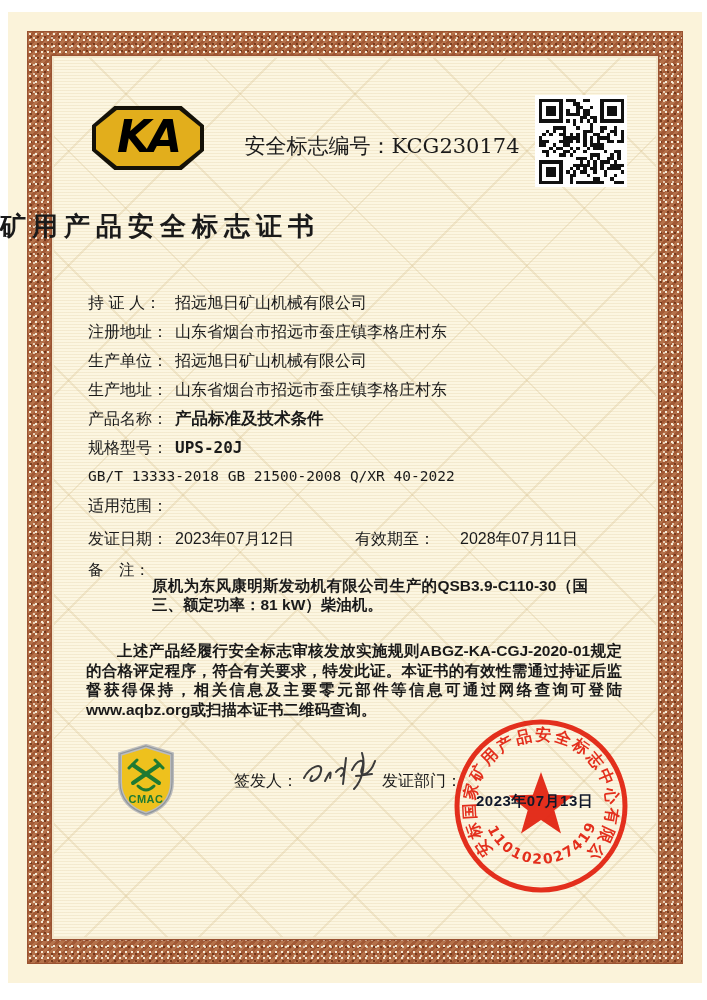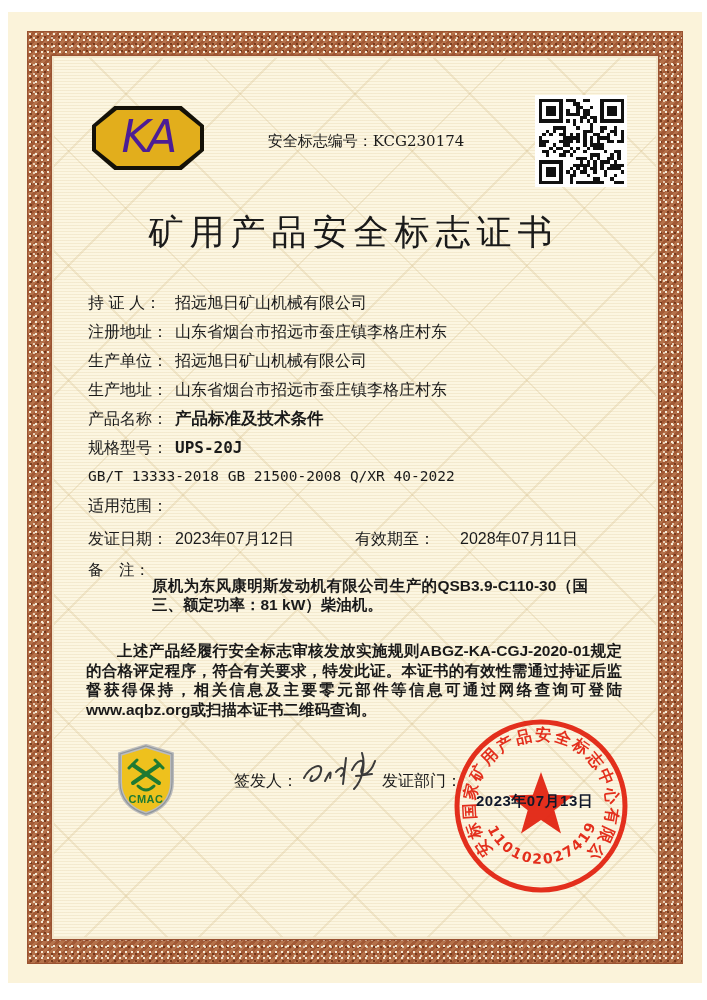--- a/index.html
+++ b/index.html
@@ -21,32 +21,32 @@
       repeating-linear-gradient(-45deg, transparent 0 79px, rgba(203,176,118,.22) 79px 81px),
       #fcf6e1;}
   .content{position:absolute;inset:0;}
   
   .ka{position:absolute;left:92px;top:106px;width:112px;height:64px;background:#141108;
       clip-path:polygon(20% 0%,80% 0%,100% 30%,100% 70%,80% 100%,20% 100%,0% 70%,0% 30%);
       display:flex;align-items:center;justify-content:center;}
   .ka-in{position:absolute;inset:4px;background:#e2ae1c;
       clip-path:polygon(20% 0%,80% 0%,100% 30%,100% 70%,80% 100%,20% 100%,0% 70%,0% 30%);
       display:flex;align-items:center;justify-content:center;}
-  .ka-txt{font-family:"DejaVu Sans",sans-serif;font-weight:normal;font-style:italic;
-      font-size:44px;color:#4c1d95;letter-spacing:-3px;transform:translateY(-2px);}
-  
-  .cert-no{position:absolute;left:366px;top:132px;transform:translateX(-50%);
-      font-family:"DejaVu Serif","Liberation Serif",serif;font-size:15px;white-space:nowrap;}
+  .ka-txt{font-family:"DejaVu Sans",sans-serif;font-weight:bold;font-style:italic;
+      font-size:44px;color:#000000;letter-spacing:-3px;transform:translateY(-2px);}
+  
+  .cert-no{position:absolute;left:382px;top:132px;transform:translateX(-50%);
+      font-family:"DejaVu Serif","Liberation Serif",serif;font-size:21px;white-space:nowrap;}
   
   .qr{position:absolute;left:535px;top:95px;width:92px;height:92px;background:#ffffff;
       display:flex;align-items:center;justify-content:center;}
   
-  .title{position:absolute;left:0;right:0;top:209px;text-align:center;
-      font-family:"DejaVu Serif","Liberation Serif",serif;font-weight:normal;
-      font-size:35px;letter-spacing:6px;}
+  .title{position:absolute;left:0;right:0;top:209px;text-align:left;
+      font-family:"DejaVu Serif","Liberation Serif",serif;font-weight:bold;
+      font-size:26px;letter-spacing:6px;}
   
   .fields{position:absolute;left:88px;top:288px;width:545px;}
   .frow{height:29px;display:flex;align-items:baseline;font-size:16px;line-height:29px;}
   .flabel{min-width:87px;white-space:nowrap;}
   .flabel.long{min-width:170px;margin-right:12px;}
   .fval{font-family:"DejaVu Serif","Liberation Serif",serif;font-size:16px;white-space:nowrap;}
   .fval.kaib{font-weight:bold;font-size:16.5px;}
   .fval.monob{font-family:"DejaVu Sans Mono","Liberation Mono",monospace;font-weight:bold;font-size:16px;}
   .fval.mono{font-family:"DejaVu Sans Mono","Liberation Mono",monospace;font-size:14.5px;}
   

